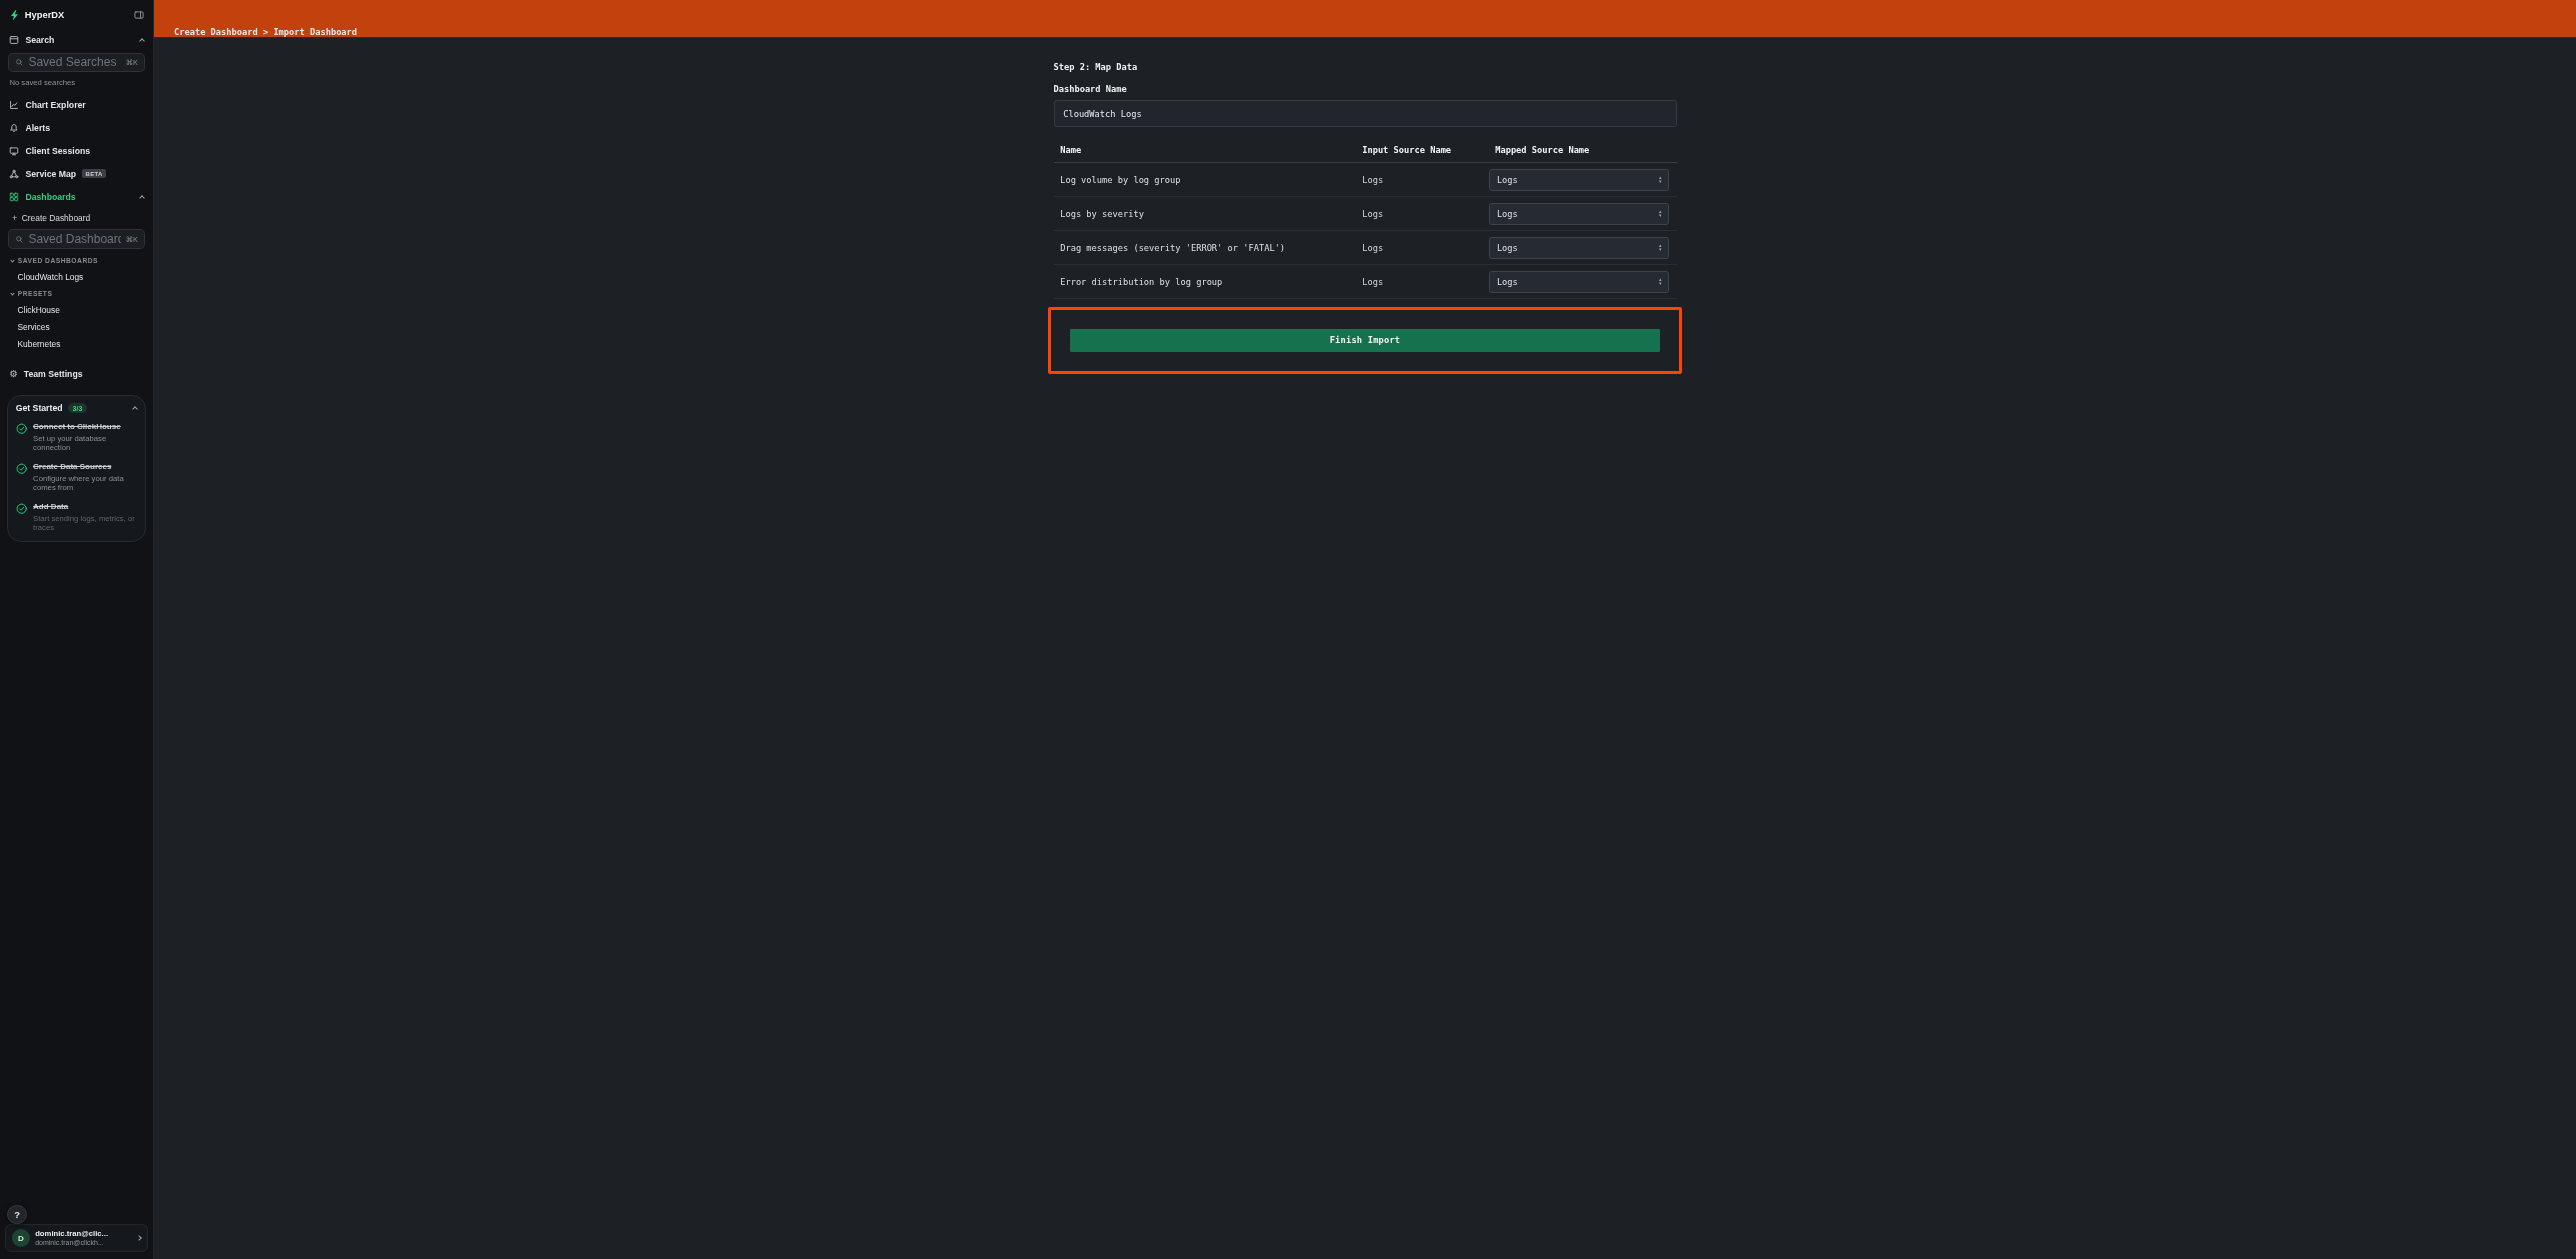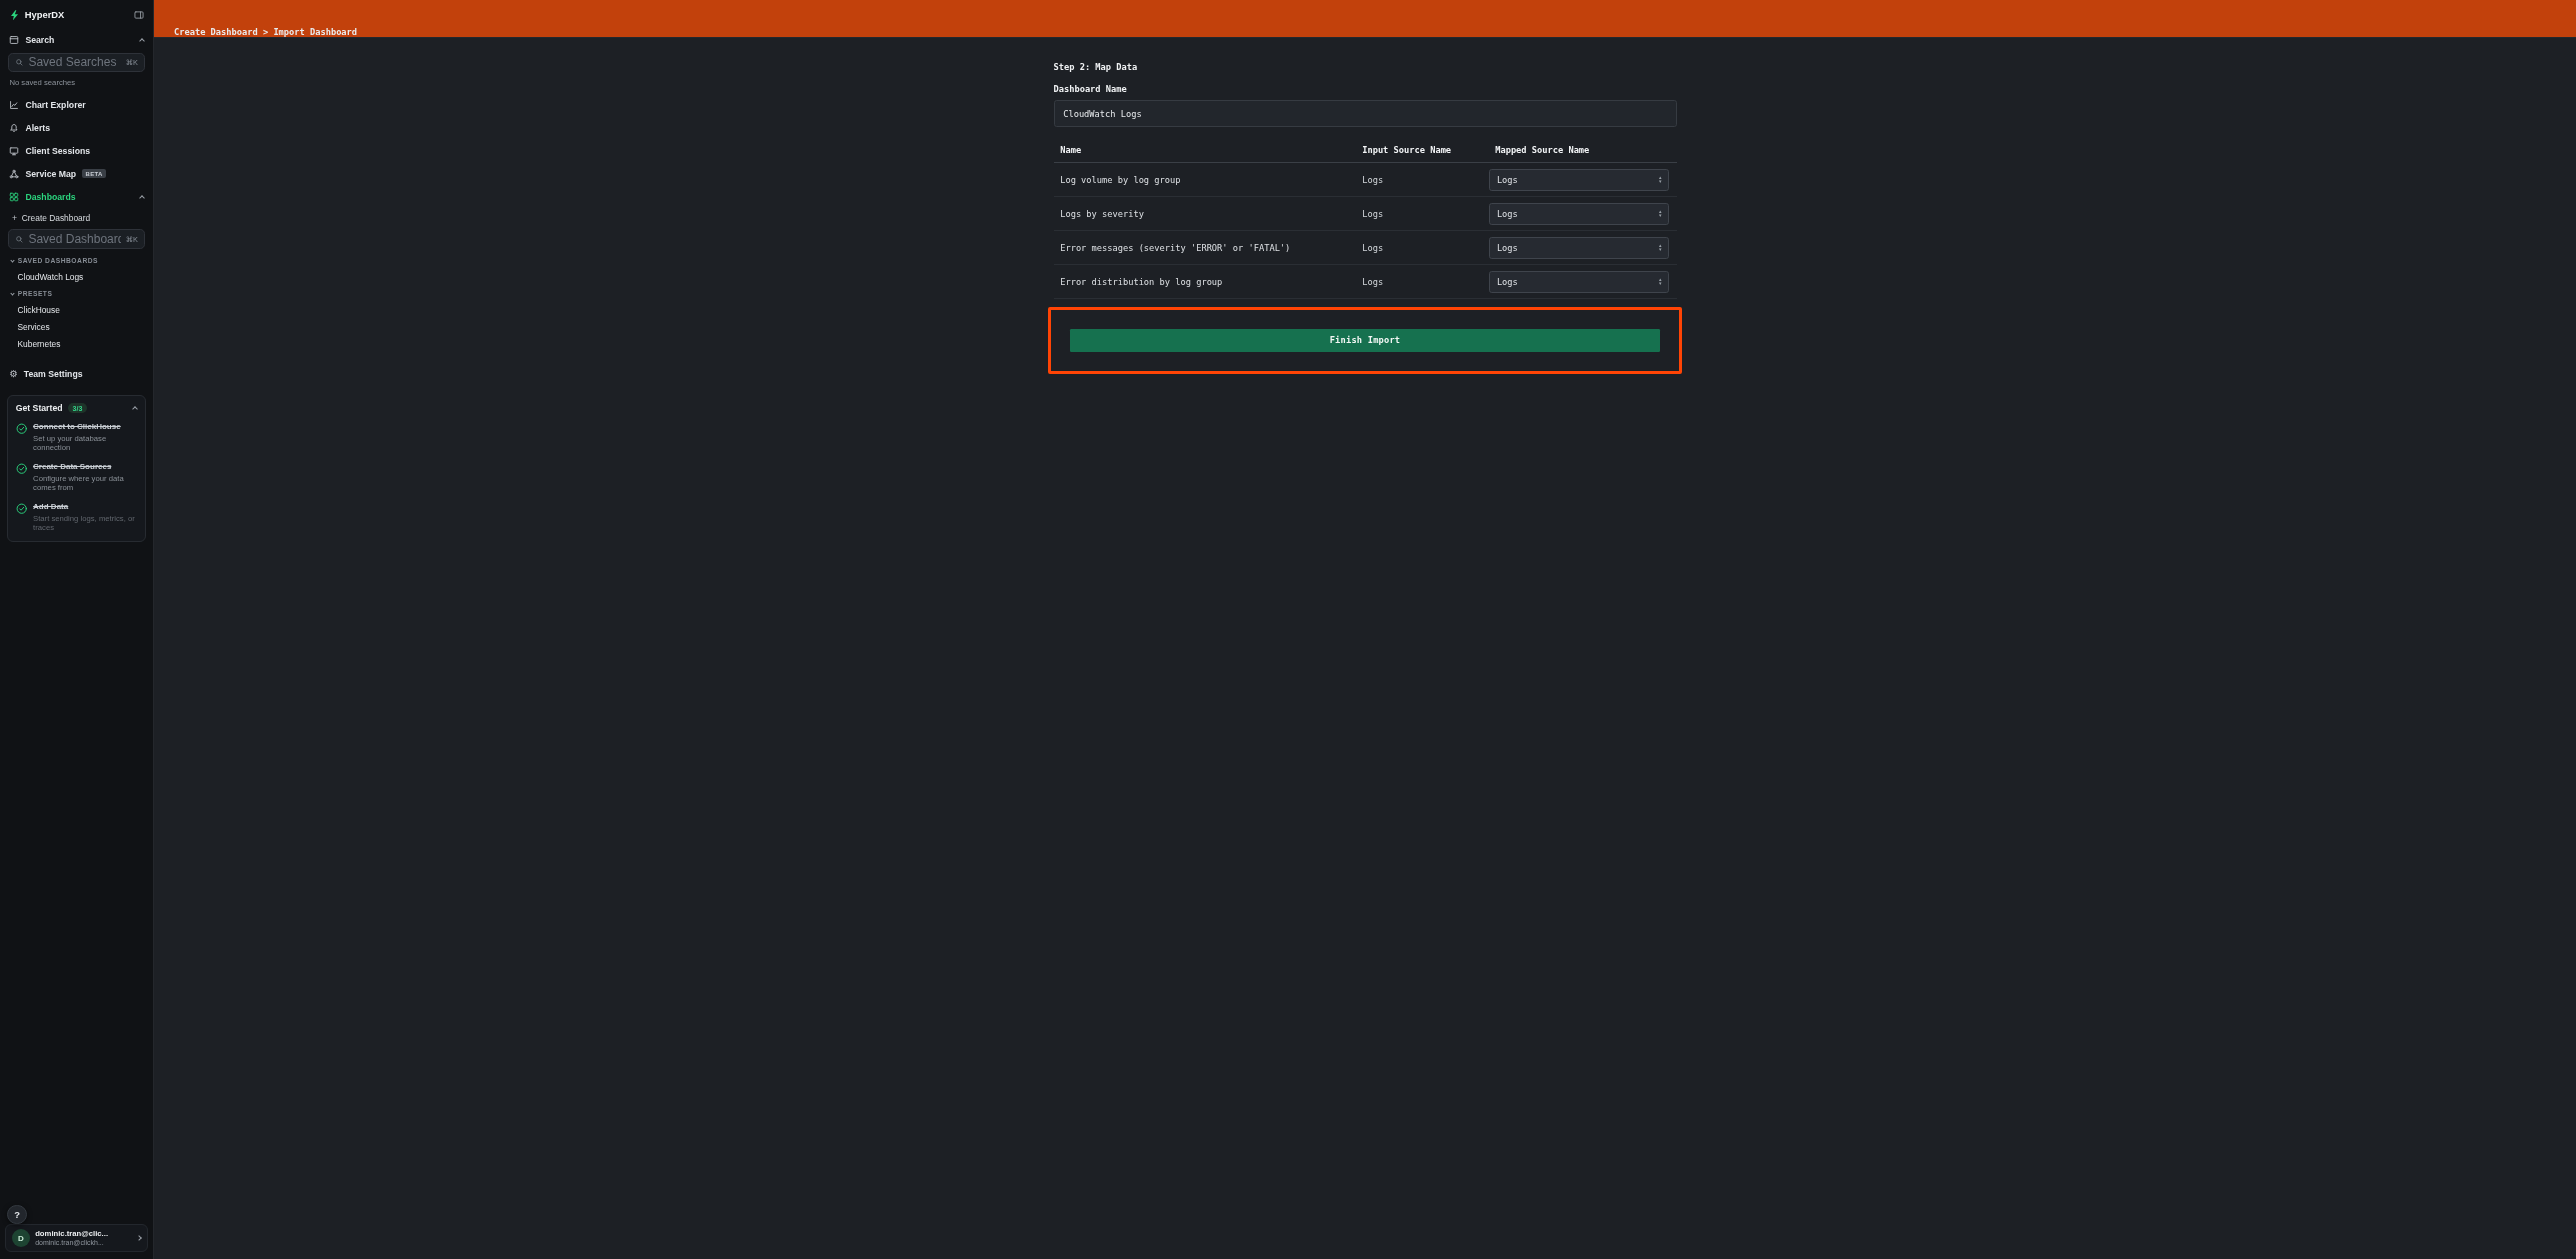--- a/index.html
+++ b/index.html
@@ -43,21 +43,21 @@
   .search-box input::placeholder{color:#6e747d;}
   .kbd{font-size:7.4px;color:#868d96;white-space:nowrap;}
   .hint{padding:2px 9.4px 6px;font-size:7.7px;color:#8d939b;}
   .badge{font-size:6px;font-weight:700;letter-spacing:0.3px;color:#c9ced5;background:#3a3f46;border-radius:2px;padding:1.3px 3.4px;line-height:1;}
   .sub-create{display:flex;align-items:center;gap:4.7px;height:20px;padding:0 9.4px 0 12px;font-size:8.4px;color:#d9dde1;cursor:pointer;}
   .plus{font-size:8.7px;color:#c0c5cc;line-height:1;}
   .caps-row{display:flex;align-items:center;gap:4px;height:16px;padding:0 9.4px 0 10.7px;font-size:6.7px;letter-spacing:0.5px;font-weight:700;color:#878d95;cursor:pointer;}
   .sub-item{height:17px;display:flex;align-items:center;padding:0 9.4px 0 17.5px;font-size:8.4px;color:#e4e7ea;cursor:pointer;}
   .team-row{margin-top:9.4px;}
 
-  .gs-card{margin:9.4px 6.7px 0;background:#15181d;border:0.7px solid #272b31;border-radius:6px;padding:7.4px 8px 8px;}
+  .gs-card{margin:9.4px 6.7px 0;background:#15181d;border:0.7px solid #272b31;border-radius:14px;padding:7.4px 8px 8px;}
   .gs-head{display:flex;align-items:center;gap:5.4px;cursor:pointer;}
   .gs-title{font-size:8.7px;font-weight:700;color:#eef0f2;}
   .gs-badge{font-size:7px;font-weight:700;color:#35d58a;background:#1e3329;border-radius:6px;padding:1.3px 4.7px;line-height:1;}
   .gs-item{display:flex;gap:6px;margin-top:8.7px;cursor:pointer;}
   .gs-check{flex:0 0 auto;margin-top:1.3px;color:var(--accent-green);}
   .gs-item-title{font-size:8px;font-weight:700;color:#c9ced4;text-decoration:line-through;line-height:1.25;}
   .gs-item-sub{font-size:7.7px;color:#8a9097;margin-top:2px;line-height:1.25;}
   .gs-item:last-child .gs-item-sub{color:#61666d;}
 
   .help-btn{position:absolute;left:7.4px;bottom:35px;width:19.5px;height:19.5px;border-radius:50%;background:#22262c;border:0.7px solid #343a41;color:#e6e9ec;font-size:9.4px;font-weight:700;display:flex;align-items:center;justify-content:center;box-shadow:0 1.3px 5.4px rgba(0,0,0,.55);cursor:pointer;z-index:3;}
@@ -339,21 +339,21 @@
             <div class="select">
               <span>Logs</span>
               <span class="sel-arrows">
                   <span>▴</span>
                   <span>▾</span>
                 </span>
             </div>
           </div>
 
           <div class="t-row">
-            <div class="cell-name">Error messages (severity 'ERROR' or 'FATAL')</div>
+            <div class="cell-name">Drag messages (severity 'ERROR' or 'FATAL')</div>
             <div class="cell-input">Logs</div>
             <div class="select">
               <span>Logs</span>
               <span class="sel-arrows">
                   <span>▴</span>
                   <span>▾</span>
                 </span>
             </div>
           </div>
 

